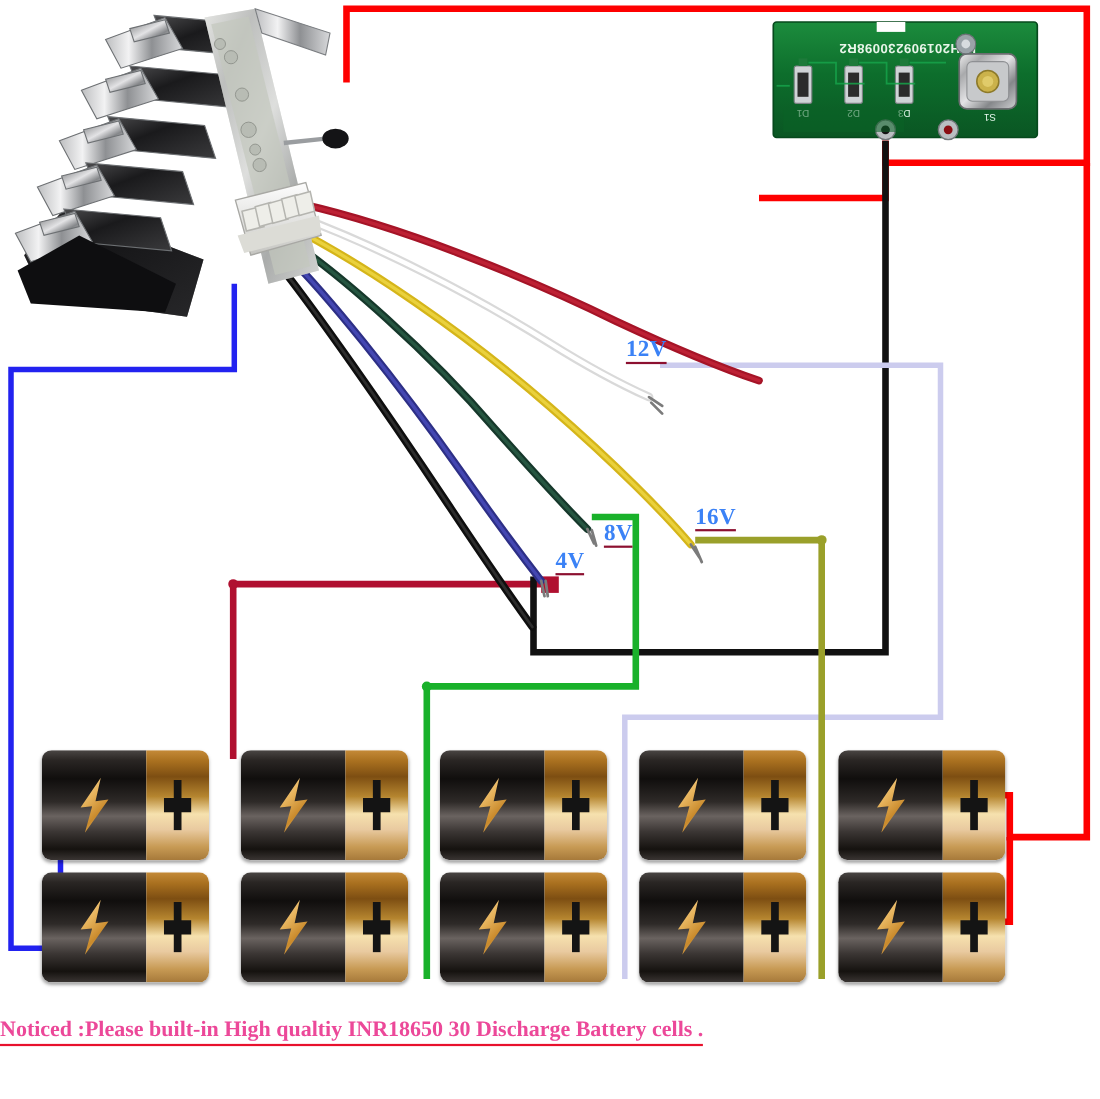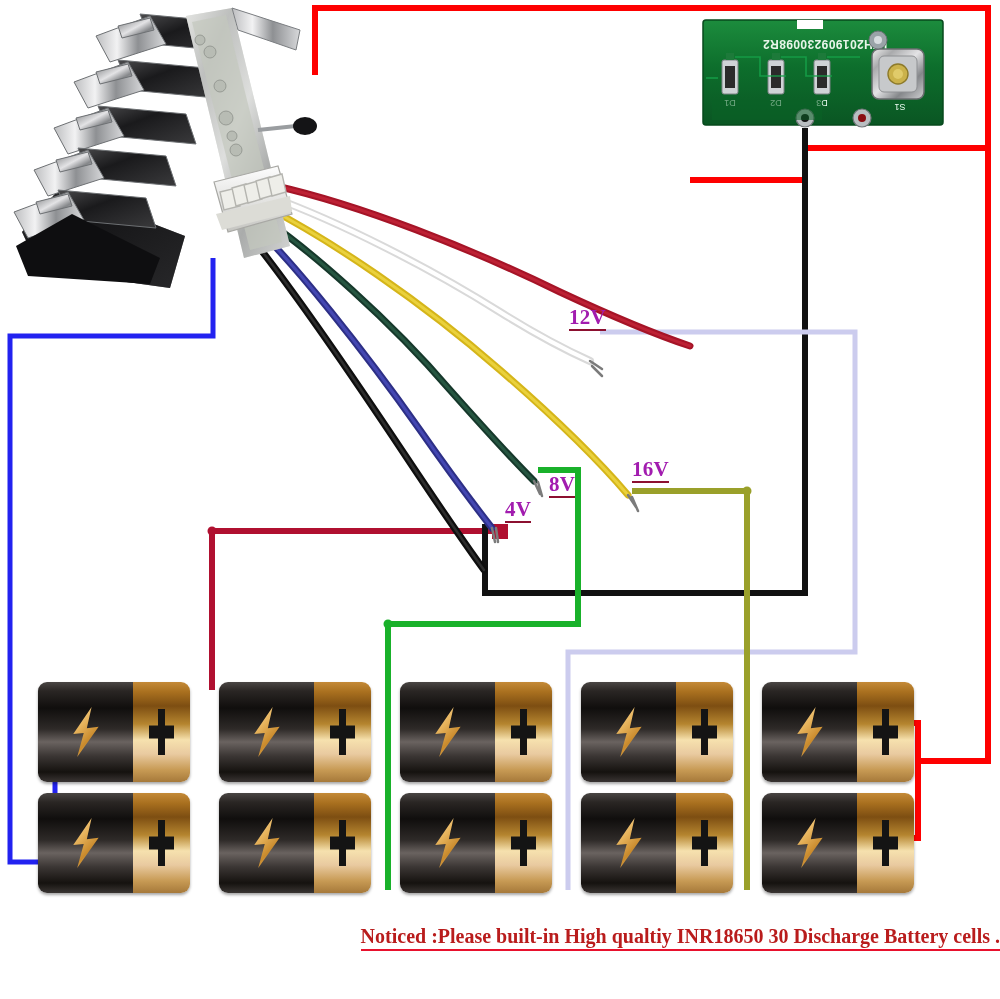--- a/index.html
+++ b/index.html
@@ -17,38 +17,37 @@
     overflow: hidden;
   }
   #wires { position: absolute; inset: 0; width: 1000px; height: 999px; }
 
   
   .vlabel {
     position: absolute;
     font-family: "Liberation Serif", serif;
     font-weight: bold;
     font-size: 21px;
-    color: #a21caf;
+    color: #3b82f6;
     letter-spacing: .3px;
     white-space: nowrap;
     padding-bottom: 1px;
     border-bottom: 2.5px solid #8c1030;
     line-height: 1.05;
   }
 
   
   .notice {
     position: absolute;
     left: 0; right: 0;
-    text-align: right;
+    text-align: left;
     font-family: "Liberation Serif", serif;
     font-weight: bold;
     font-size: 20px;
-    color: #b91c1c;
-    margin-left: 28px;
+    color: #ec4899;
   }
   .notice span {
     border-bottom: 2px solid #e8112d;
     padding-bottom: 2px;
   }
 
   
   .cell {
     position: absolute;
     border-radius: 9px;

